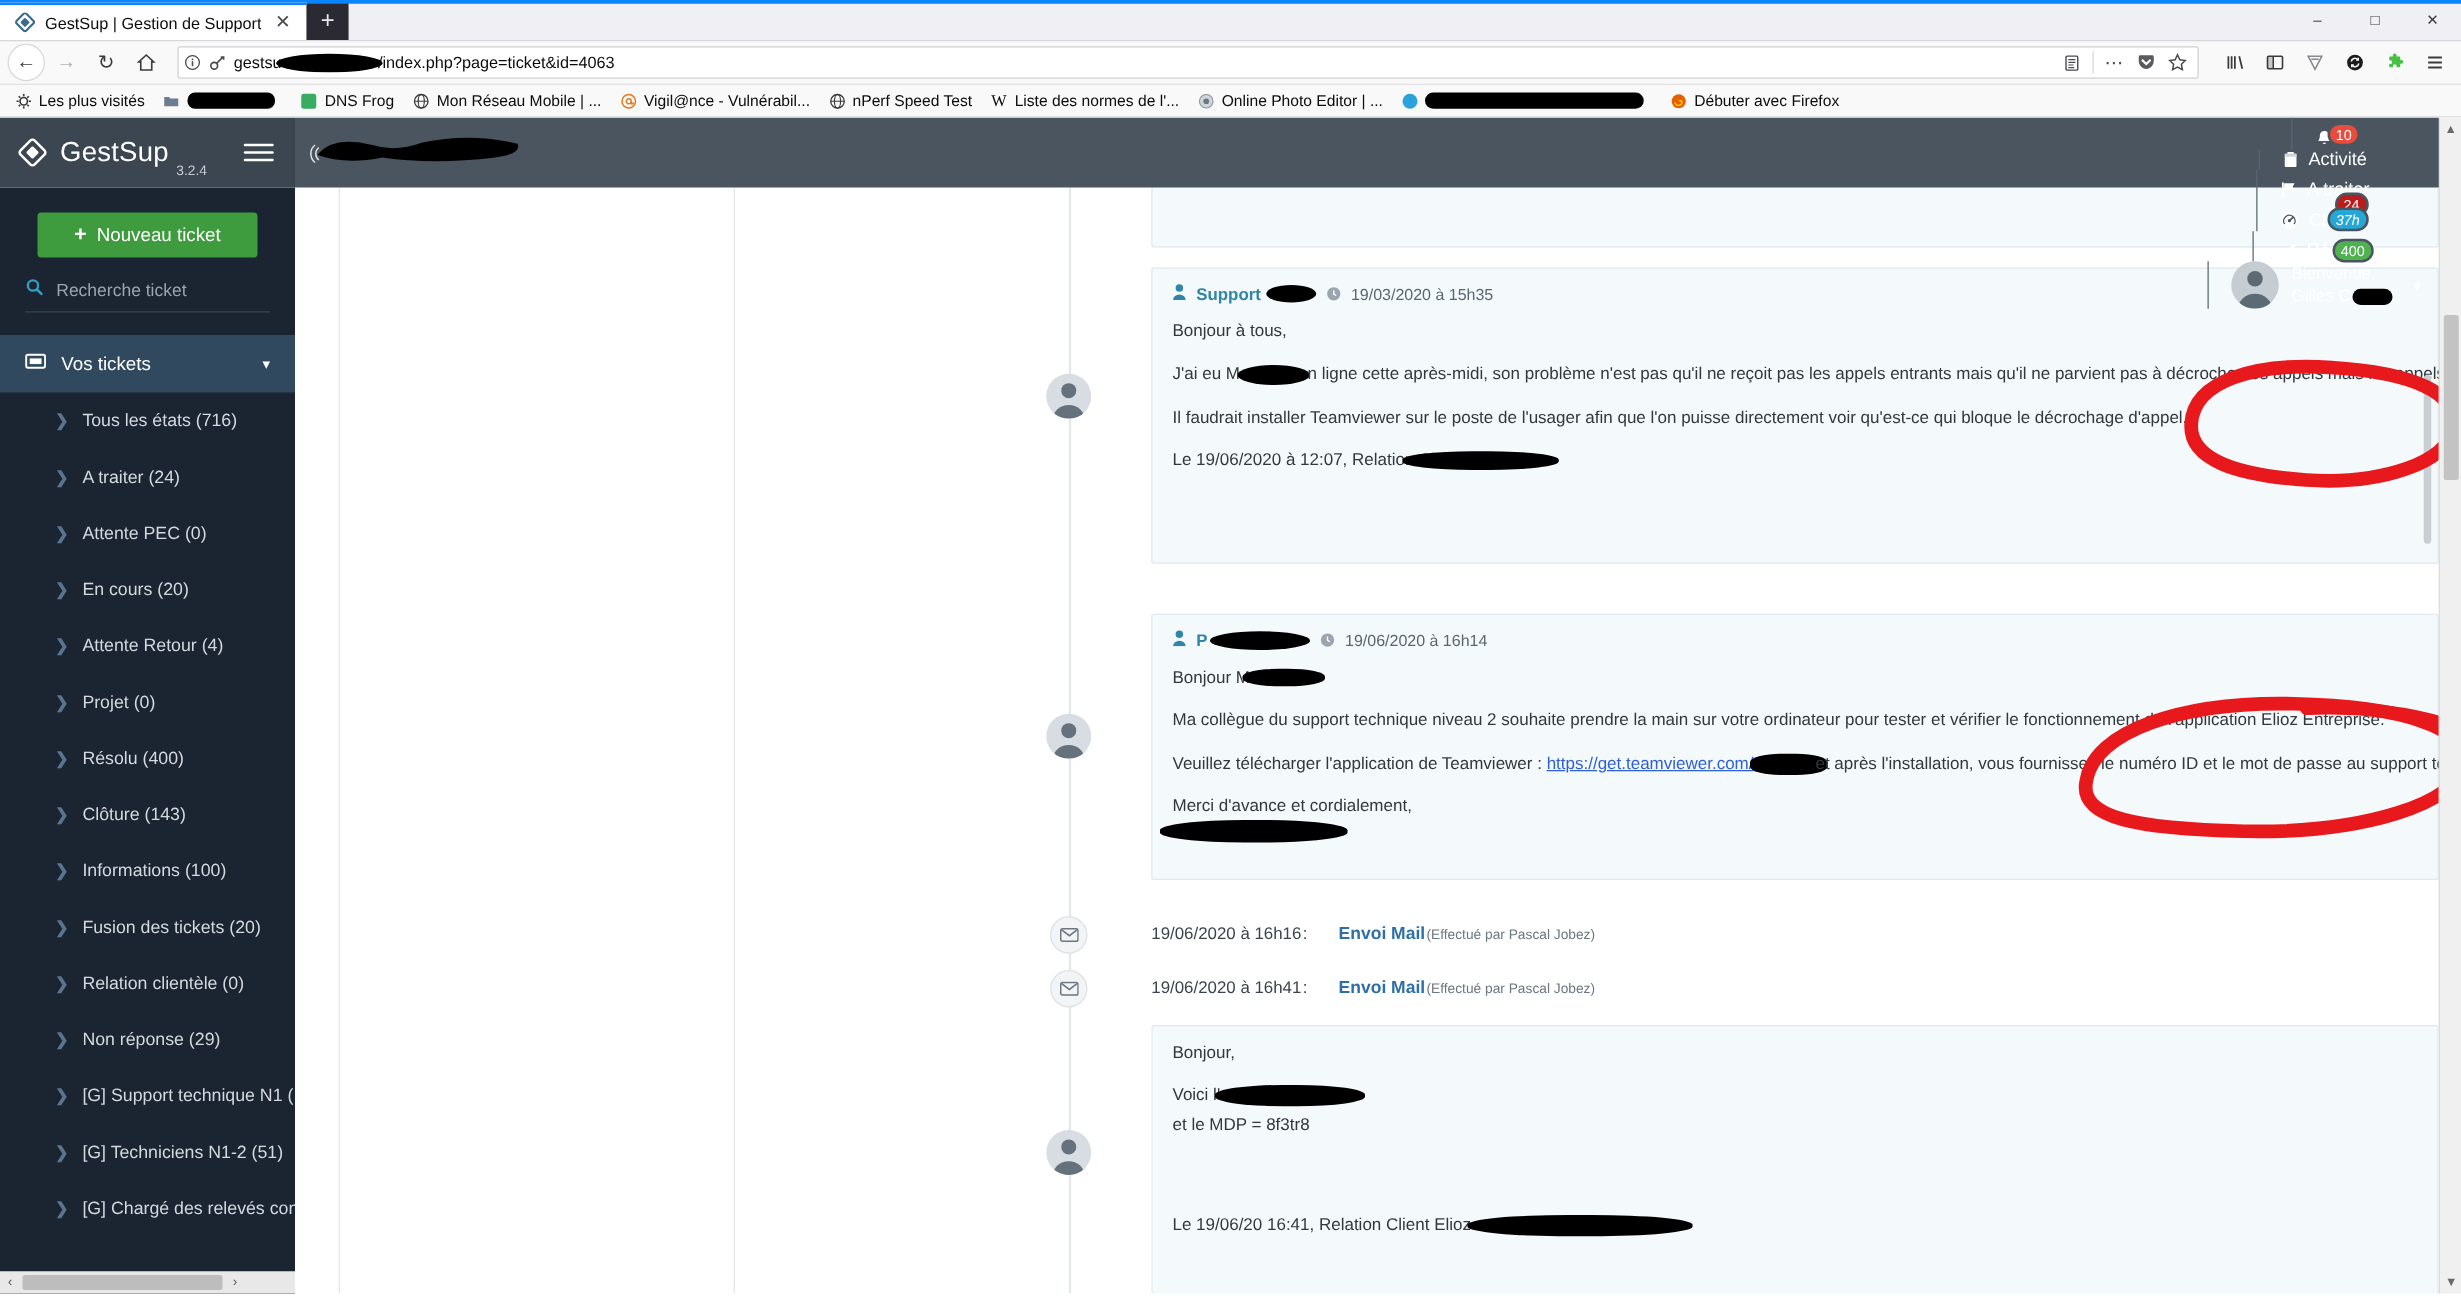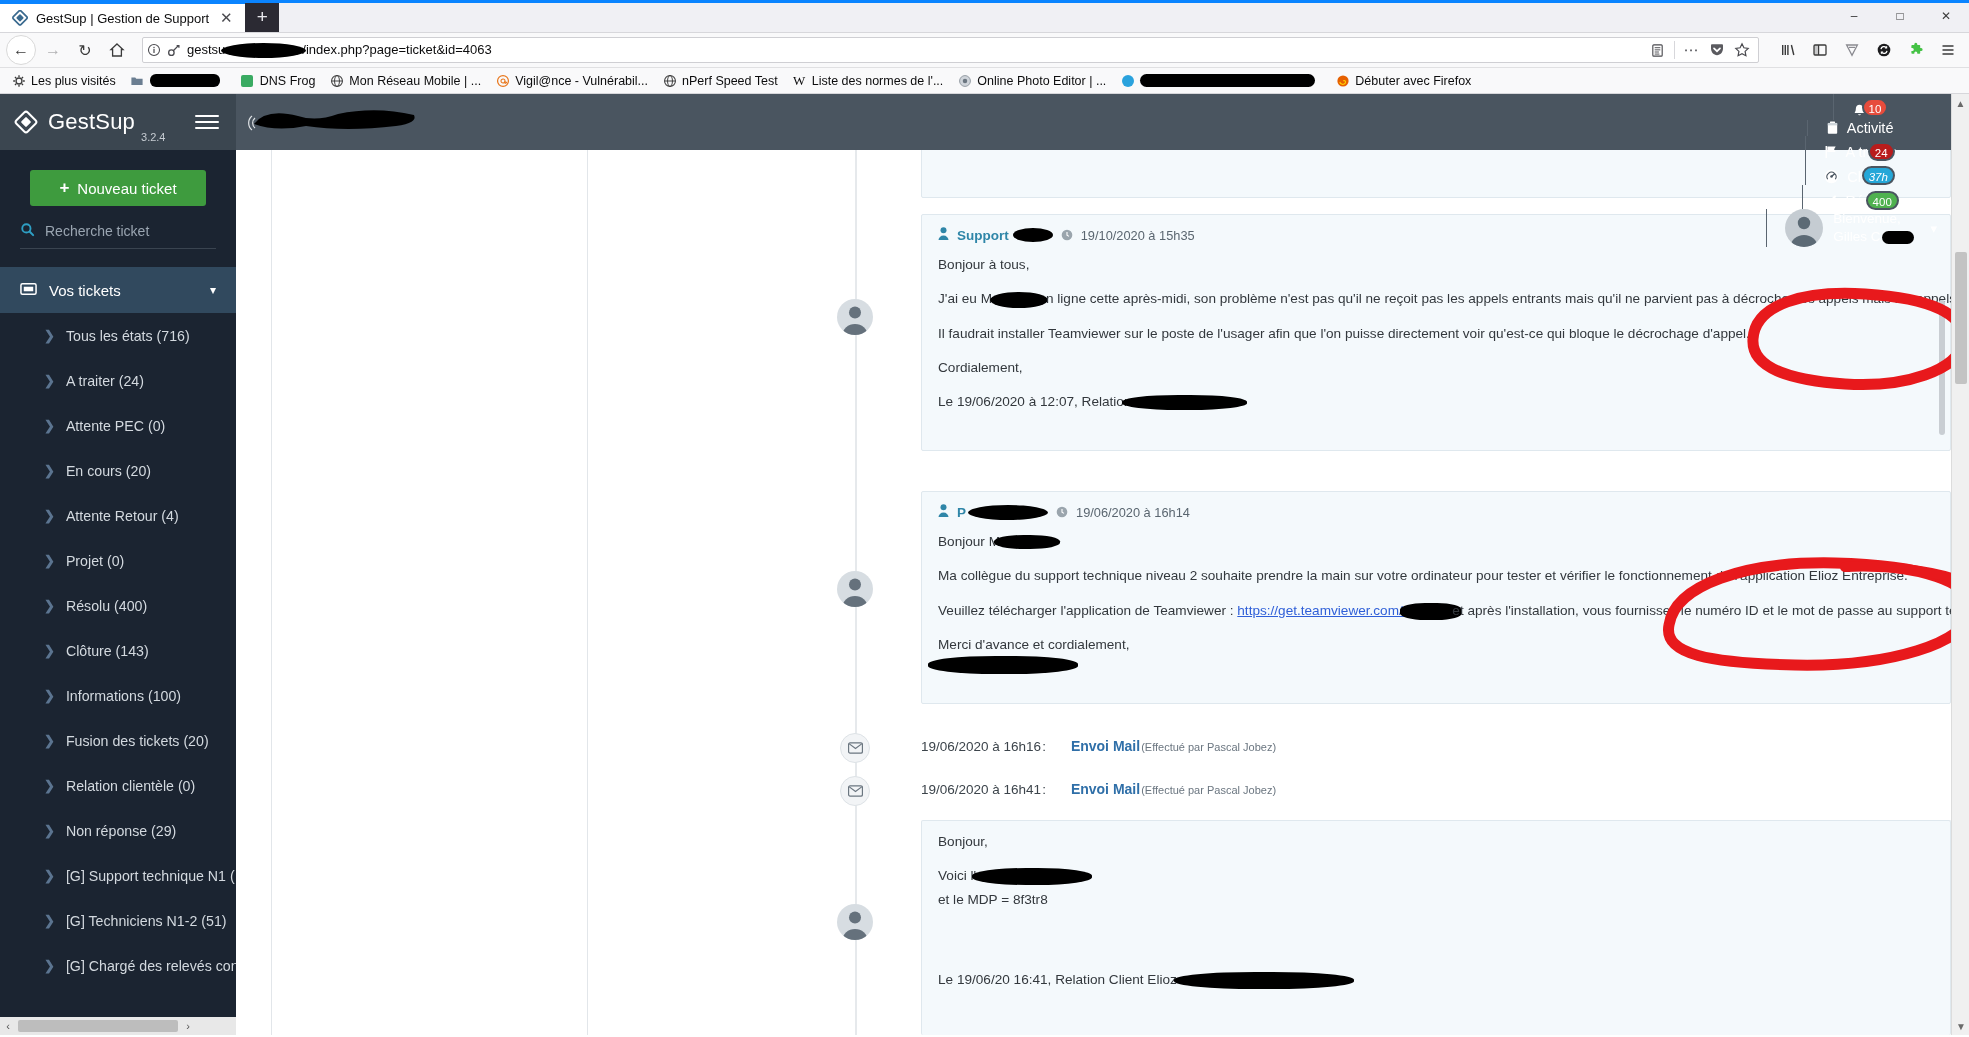--- a/index.html
+++ b/index.html
@@ -122,21 +122,21 @@
   }
   .hitem:last-child { border-right: 1px solid #5a6570; }
   .hitem .hico { font-size: 15px; display:flex; align-items:center;}
   .badge {
     position: absolute; top: 6px; left: 50%; transform: translateX(-50%);
     min-width: 26px; height: 19px; border-radius: 10px; color: #fff;
     font-size: 11.5px; line-height: 19px; text-align: center; padding: 0 5px;
     border: 2px solid #4a5560;
   }
   .badge.bell   { background: #e74c3c; left: 28px; transform:none; top:4px;}
-  .badge.grey   { background: #b91c1c; }
+  .badge.grey   { background: #b91c1c; margin-top: 12px; }
   .badge.blue   { background: #25a7d8; font-style: italic; }
   .badge.green  { background: #4fb14f; }
   .user-block {
     display:flex; align-items:center; gap:10px; padding: 0 14px 0 18px;
     border-left: 1px solid #5a6570; color:#fff;
   }
   .avatar-circle {
     width: 38px; height: 38px; border-radius: 50%; background:#c5ccd2;
     display:flex; align-items:flex-end; justify-content:center; overflow:hidden;
   }
@@ -670,28 +670,27 @@
                   </svg>
               </span>
               <span class="msg-author">Support</span>
               <span class="redact-inline" style="width:40px;height:14px;border-radius:50%;margin-left:-4px;"></span>
               <span class="msg-clock">
                 <svg width="12" height="12" viewBox="0 0 12 12">
                     <circle cx="6" cy="6" r="5.3" fill="#9aa5ad"></circle>
                     <path d="M6 3.1v3.1l2 1.2" fill="none" stroke="#fff" stroke-width="1.1"></path>
                   </svg>
               </span>
-              <span class="msg-date">19/10/2020 à 15h35</span>
+              <span class="msg-date">19/03/2020 à 15h35</span>
             </div>
             <div class="msg-p">Bonjour à tous,</div>
             <div class="msg-p" style="position:relative;">
               J'ai eu M<span class="redact-inline" style="width:58px;height:16px;border-radius:50%;margin:0 -2px;"></span>n ligne cette après-midi, son problème n'est pas qu'il ne reçoit pas les appels entrants mais qu'il ne parvient pas à décrocher les appels mais les appels entrants sont bien reçu.
             </div>
             <div class="msg-p">Il faudrait installer Teamviewer sur le poste de l'usager afin que l'on puisse directement voir qu'est-ce qui bloque le décrochage d'appel.</div>
-            <div class="msg-p">Cordialement,</div>
             <div class="msg-p" style="margin-bottom:0;">
               <span>Le 19/06/2020 à 12:07, Relation Cl</span><span class="redact-inline" style="width:125px;height:15px;border-radius:45%;margin-left:-26px;"></span>
             </div>
           </div>
         </div>
 
         <div class="ev" style="top:341px;">
           <span class="ev-avatar" style="top:80px;">
             <svg width="36" height="36" viewBox="0 0 36 36">
                 <circle cx="18" cy="13.5" r="6" fill="#65717c"></circle>

